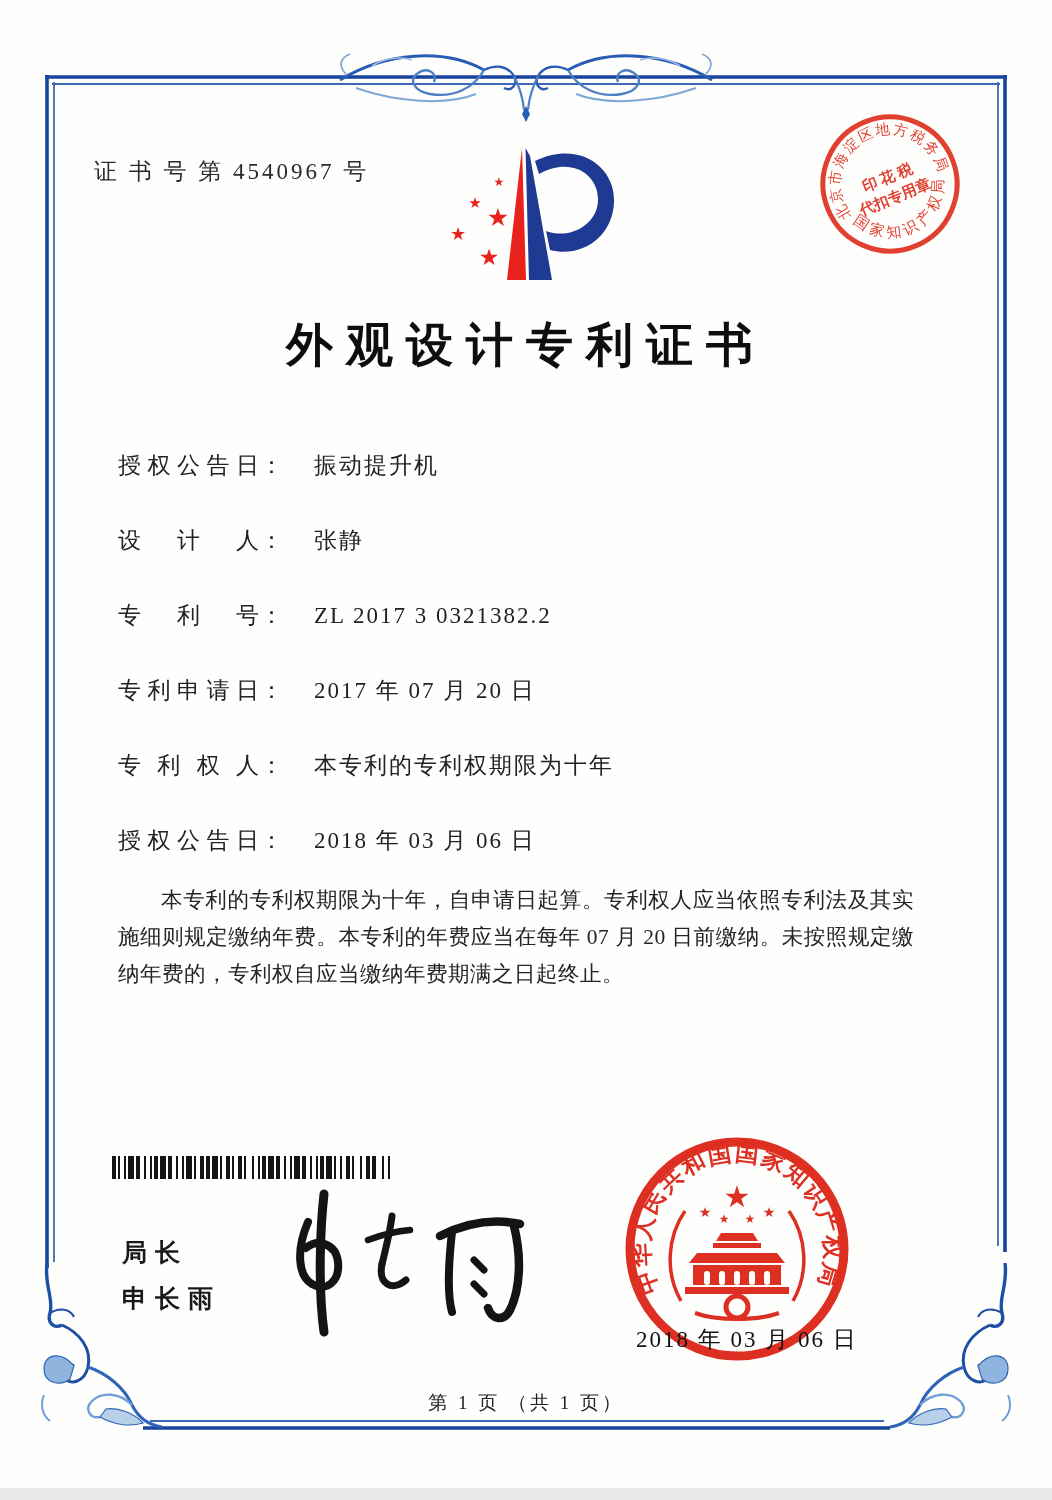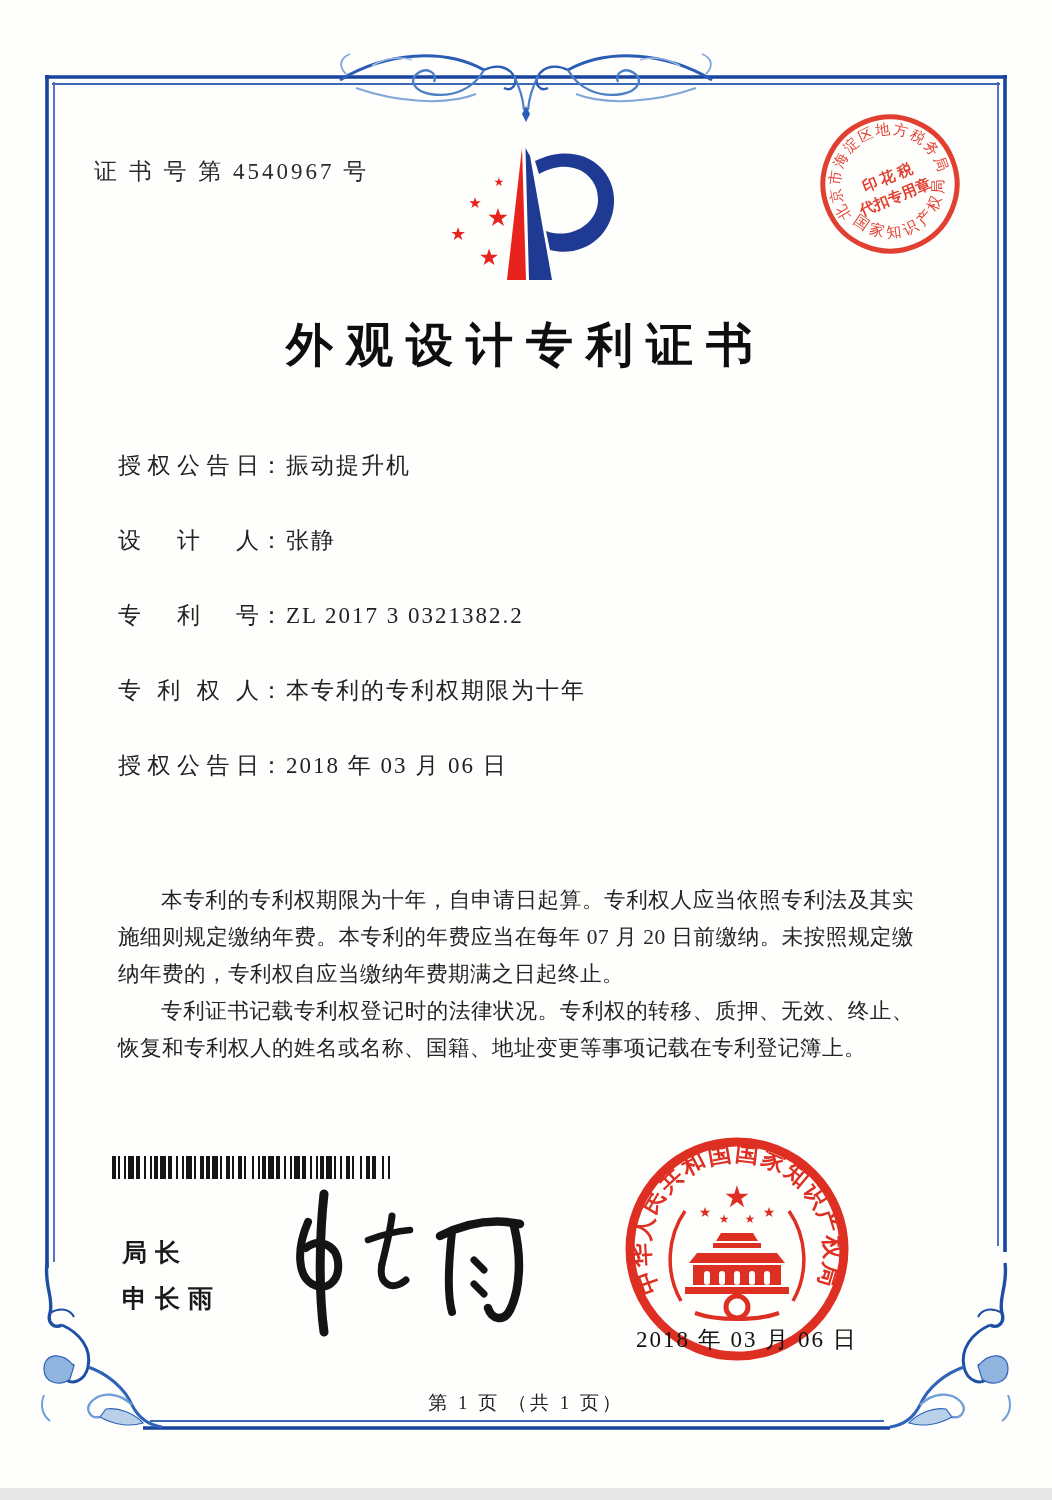--- a/index.html
+++ b/index.html
@@ -13,21 +13,21 @@
 
   .tax-stamp{position:absolute;left:802px;top:96px;z-index:4;opacity:.93;}
 
   .title{position:absolute;left:0;top:314px;width:1052px;text-align:center;font-size:47px;font-weight:700;
          letter-spacing:13px;color:#0e0e0e;z-index:3;}
 
   .fields{position:absolute;left:118px;top:450px;z-index:3;}
   .frow{height:32px;margin-bottom:43px;font-size:23px;letter-spacing:1px;white-space:nowrap;color:#222;}
   .flabel{display:inline-block;width:142px;text-align:justify;text-align-last:justify;vertical-align:bottom;}
   .fcolon{display:inline-block;margin:0 2px 0 0;}
-  .fvalue{letter-spacing:2px;}
+  .fvalue{letter-spacing:2px;margin-left:28px;}
 
   .paras{position:absolute;left:118px;top:882px;width:796px;z-index:3;font-size:21.5px;line-height:37px;
          text-align:justify;color:#242424;}
   .paras p{margin:0;text-indent:2em;letter-spacing:.5px;}
 
   .barcode{position:absolute;left:112px;top:1156px;width:280px;height:23px;display:flex;overflow:hidden;z-index:3;}
   .barcode b{display:block;height:100%;background:#151515;flex:0 0 auto;}
   .barcode b.sp{background:transparent;}
 
   .signer-title{position:absolute;left:122px;top:1236px;font-family:"Liberation Sans","DejaVu Sans",sans-serif;
@@ -158,30 +158,32 @@
     <div class="frow">
       <span class="flabel">授权公告日</span><span class="fcolon">：</span><span class="fvalue">振动提升机</span>
     </div>
     <div class="frow">
       <span class="flabel">设计人</span><span class="fcolon">：</span><span class="fvalue">张静</span>
     </div>
     <div class="frow">
       <span class="flabel">专利号</span><span class="fcolon">：</span><span class="fvalue">ZL 2017 3 0321382.2</span>
     </div>
     <div class="frow">
+      <span class="flabel">专利申请日</span><span class="fcolon">：</span><span class="fvalue">2017 年 07 月 20 日</span>
+    </div>
+    <div class="frow">
       <span class="flabel">专利权人</span><span class="fcolon">：</span><span class="fvalue">本专利的专利权期限为十年</span>
     </div>
     <div class="frow">
       <span class="flabel">授权公告日</span><span class="fcolon">：</span><span class="fvalue">2018 年 03 月 06 日</span>
     </div>
   </div>
 
   <div class="paras">
     <p>本专利的专利权期限为十年，自申请日起算。专利权人应当依照专利法及其实施细则规定缴纳年费。本专利的年费应当在每年 07 月 20 日前缴纳。未按照规定缴纳年费的，专利权自应当缴纳年费期满之日起终止。</p>
-    <p>专利证书记载专利权登记时的法律状况。专利权的转移、质押、无效、终止、恢复和专利权人的姓名或名称、国籍、地址变更等事项记载在专利登记簿上。</p>
   </div>
 
   <div class="barcode">
       <b style="width: 4px;"></b>
       <b class="sp" style="width: 2px;"></b>
       <b style="width: 2px;"></b>
       <b class="sp" style="width: 4px;"></b>
       <b style="width: 2px;"></b>
       <b class="sp" style="width: 2px;"></b>
       <b style="width: 6px;"></b>

